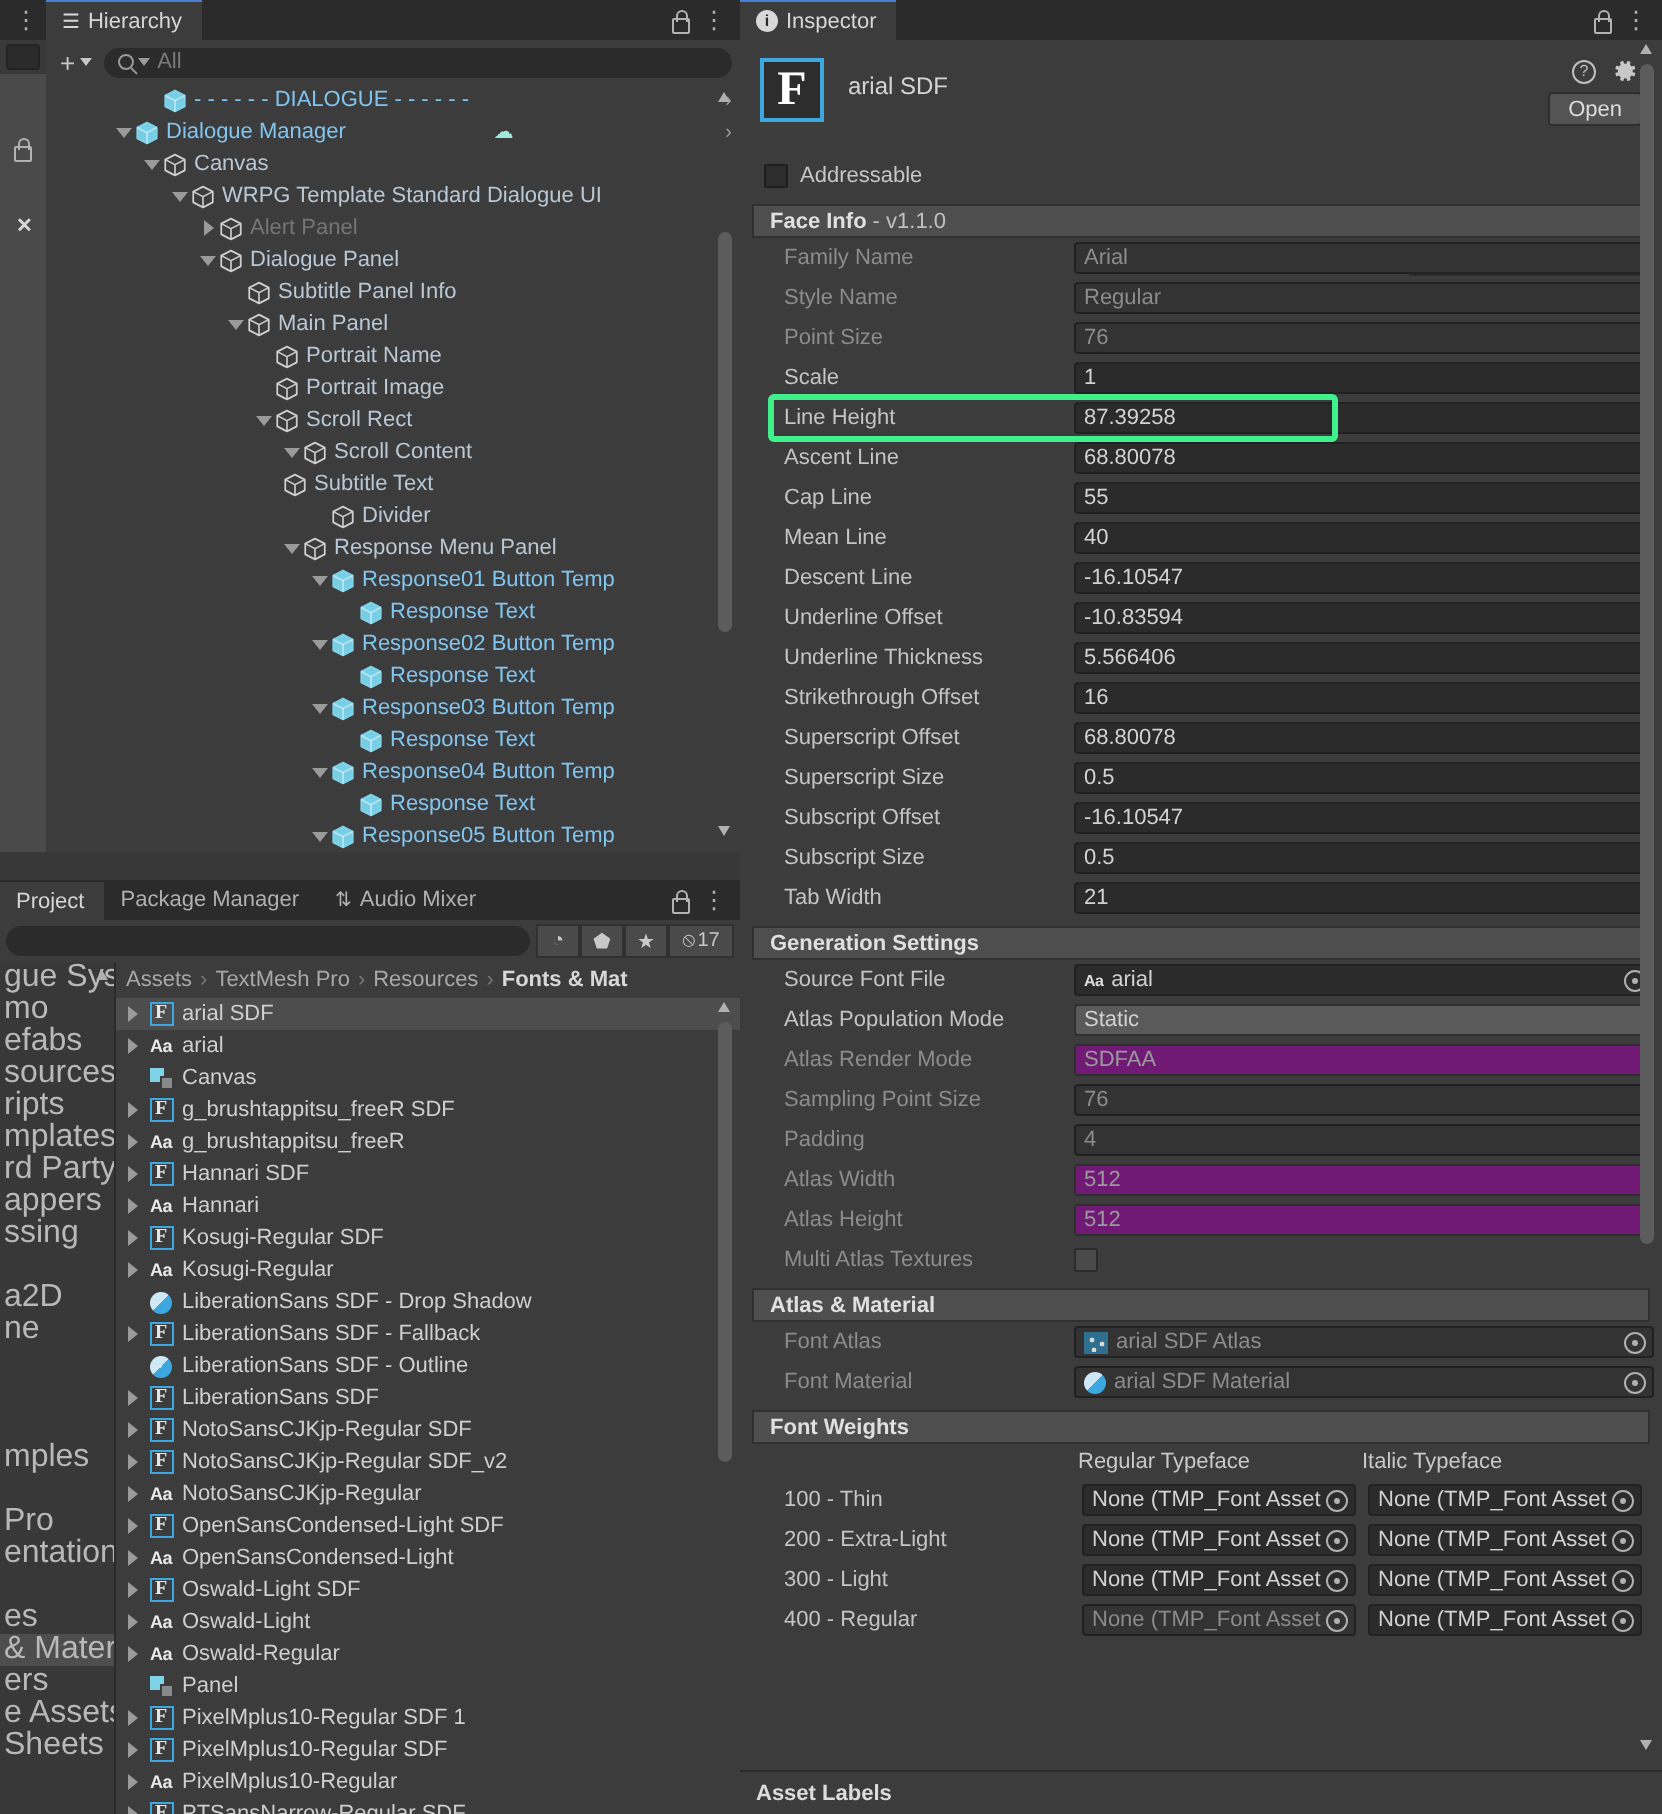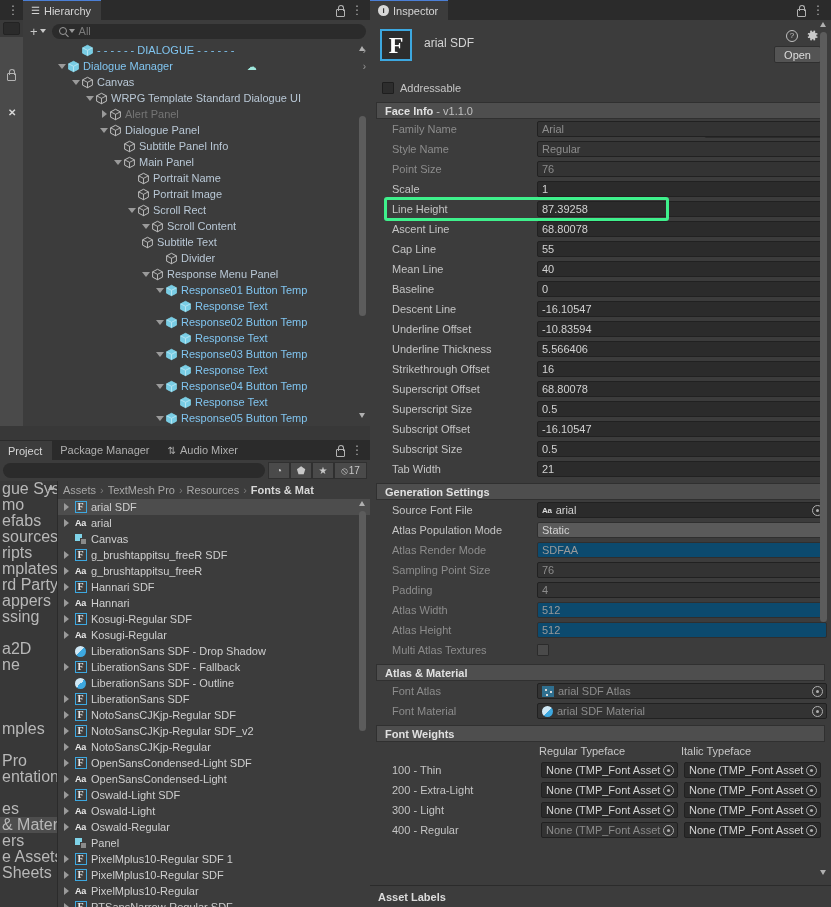--- a/index.html
+++ b/index.html
@@ -136,21 +136,21 @@
   }
   .frow{display:flex;align-items:center;height:20px;padding-left:22px;padding-right:4px;gap:0;}
   .flabel{width:145px;font-size:11px;color:#c4c4c4;flex:none;}
   .flabel.dim{color:#8c8c8c;}
   .fval{
     flex:1;height:16px;background:#2b2b2b;border:1px solid #212121;border-radius:2px;
     display:flex;align-items:center;padding:0 4px;font-size:11px;color:#d2d2d2;
   }
   .fval.dim{color:#8c8c8c;background:#333333;}
   .fval.drop{background:#5a5a5a;border:1px solid #2f2f2f;position:relative;padding-right:16px;}
-  .fval.drop.dim{background:#0c4a6e;color:#9a9a9a;}
+  .fval.drop.dim{background:#701a75;color:#9a9a9a;}
   .fval.obj{position:relative;padding-right:18px;gap:4px;}
   .objdot{position:absolute;right:3px;top:2px;width:11px;height:11px;border-radius:50%;border:1.3px solid #b0b0b0;display:flex;align-items:center;justify-content:center;}
   .objdot::after{content:"";width:3px;height:3px;border-radius:50%;background:#b0b0b0;}
   .tinyAa{font-size:8px;font-weight:bold;color:#dcdcdc;letter-spacing:-0.3px;}
   .tinychk{width:12px;height:12px;background:#4a4a4a;border:1px solid #2b2b2b;border-radius:1px;}
 
   .hilite{
     position:absolute;border:3px solid #3ff08c;border-radius:3px;pointer-events:none;
   }
 
@@ -794,24 +794,20 @@
           </div>
           <div class="frow">
             <span class="flabel">Cap Line</span>
             <span class="fval">55</span>
           </div>
           <div class="frow">
             <span class="flabel">Mean Line</span>
             <span class="fval">40</span>
           </div>
           <div class="frow">
-            <span class="flabel">Baseline</span>
-            <span class="fval">0</span>
-          </div>
-          <div class="frow">
             <span class="flabel">Descent Line</span>
             <span class="fval">-16.10547</span>
           </div>
           <div class="frow">
             <span class="flabel">Underline Offset</span>
             <span class="fval">-10.83594</span>
           </div>
           <div class="frow">
             <span class="flabel">Underline Thickness</span>
             <span class="fval">5.566406</span>

